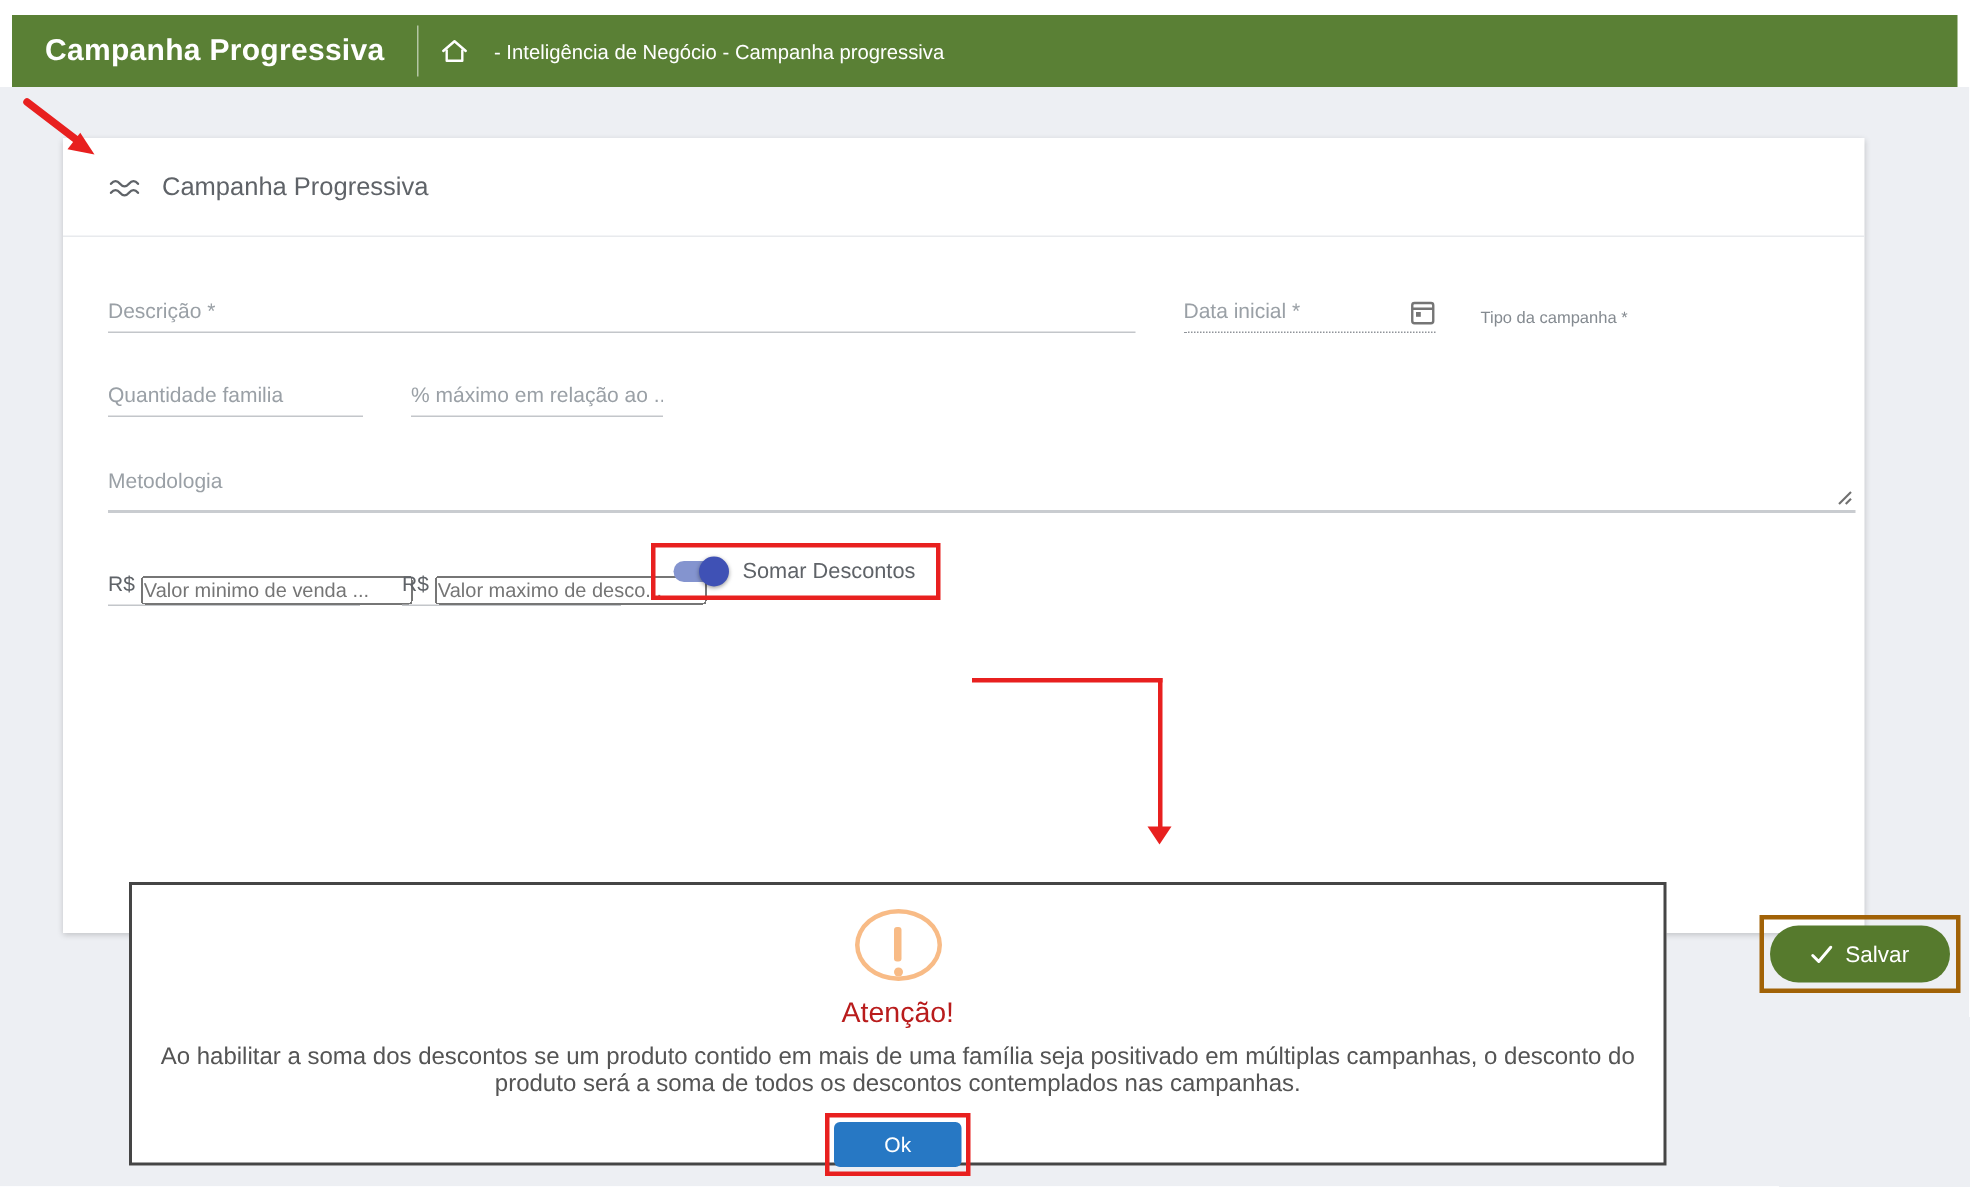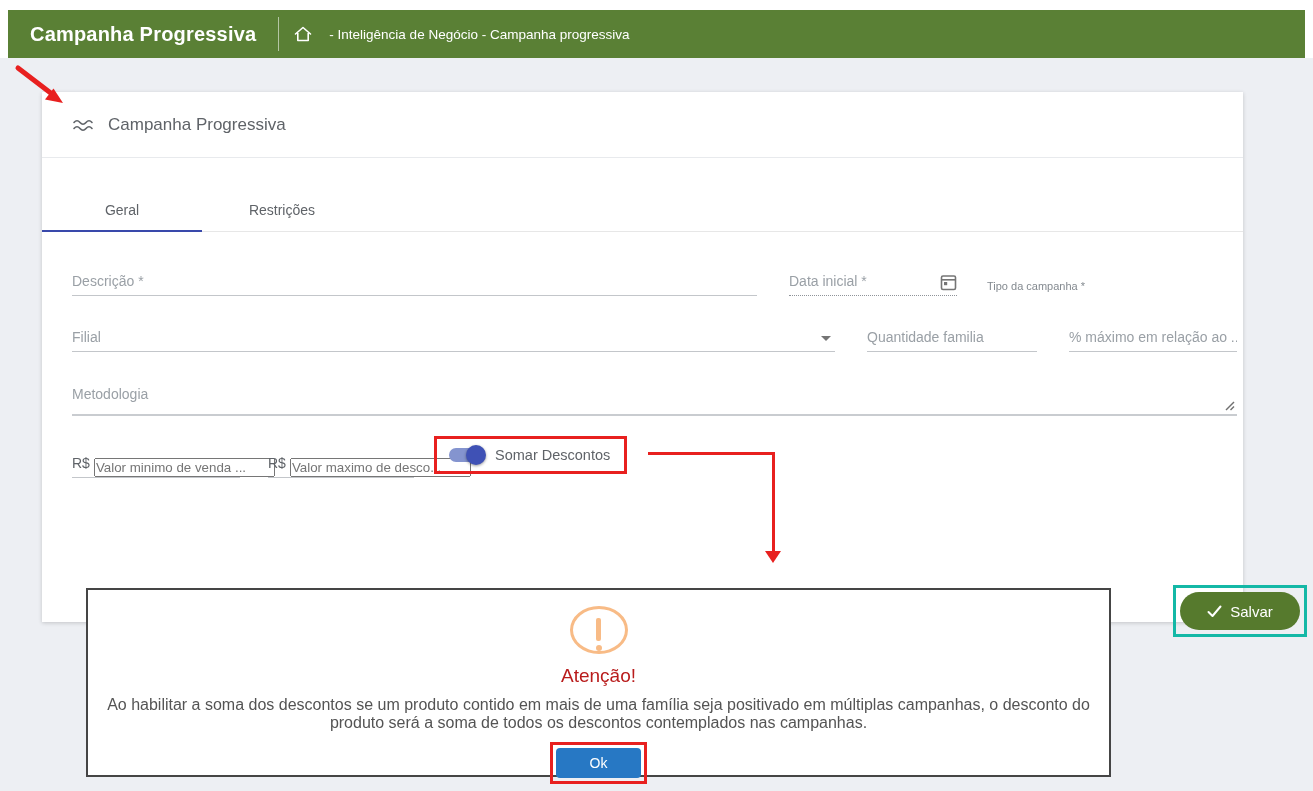--- a/index.html
+++ b/index.html
@@ -77,21 +77,21 @@
   .toggle-label { margin-left:12px; font-size:14.5px; color:#5f6368; }
 
   .panels { margin:20px 30px 0 30px; }
   .panel { height:44px; display:flex; align-items:center; justify-content:space-between; cursor:pointer; }
   .panel .plabel { font-size:15px; color:#3c4043; }
   .panel:first-child { border-top:1px solid #ececec; border-bottom:1px solid #e7e7e7; }
   .panels-inner { padding:0 0 0 22px; width:100%; display:flex; align-items:center; justify-content:space-between; height:100%; }
   .chev { margin-right:12px; display:flex; align-items:center; }
 
   
-  .save-redbox { position:absolute; left:1173px; top:585px; border:3px solid #14b8a6; padding:4px; z-index:25; background:transparent; }
+  .save-redbox { position:absolute; left:1173px; top:610px; border:3px solid #a16207; padding:4px; z-index:25; background:transparent; }
   .save-btn { width:120px; height:38px; border-radius:19px; background:#567a2d; color:#ffffff;
     display:flex; align-items:center; justify-content:center; gap:8px; font-size:15px; cursor:pointer; border:none; }
 
   
   .modal { position:absolute; left:86px; top:588px; width:1025px; height:189px; background:#ffffff;
     border:2px solid #454545; z-index:20; display:flex; flex-direction:column; align-items:center; }
   .warn-circle { margin-top:16px; width:58px; height:58px; border:3px solid #f8bb86; border-radius:50%;
     display:flex; flex-direction:column; align-items:center; }
   .warn-bar { width:5px; height:23px; background:#f8bb86; border-radius:2px; margin-top:9px; }
   .warn-dot { width:6px; height:6px; background:#f8bb86; border-radius:50%; margin-top:4px; }
@@ -133,24 +133,20 @@
     <div class="card-header">
       <span>
         <svg width="24" height="16" viewBox="0 0 24 16">
           <path d="M2 5.5 q3 -3.5 6 0 t6 0 t6 0" stroke="#5f6368" stroke-width="1.6" fill="none" stroke-linecap="round"></path>
           <path d="M2 11.5 q3 -3.5 6 0 t6 0 t6 0" stroke="#5f6368" stroke-width="1.6" fill="none" stroke-linecap="round"></path>
         </svg>
       </span>
       <span class="title">Campanha Progressiva</span>
     </div>
 
-    <div class="tabs-row">
-      <div class="tab active">Geral</div>
-      <div class="tab">Restrições</div>
-    </div>
 
     <div class="form">
 
       <div class="frow row1">
         <div class="field f-desc u-solid">
           <input placeholder="Descrição *" style="">
         </div>
         <div class="field f-date u-dotted">
           <input placeholder="Data inicial *" style="">
           <span class="cal-btn">
@@ -160,24 +156,20 @@
               <rect x="4" y="9" width="3.2" height="3.2" fill="#757575"></rect>
             </svg>
           </span>
         </div>
         <div class="f-select" style="height:40px;">
           <div class="slabel">Tipo da campanha *</div>
         </div>
       </div>
 
       <div class="frow row2">
-        <div class="field f-filial u-solid">
-          <input placeholder="Filial" style="">
-          <span class="dd-arrow"></span>
-        </div>
         <div class="field f-qtd u-solid">
           <input placeholder="Quantidade familia" style="">
         </div>
         <div class="field f-pct u-solid">
           <input placeholder="% máximo em relação ao ..." style="">
         </div>
       </div>
 
       <div class="row3">
         <textarea placeholder="Metodologia" style=""></textarea>

